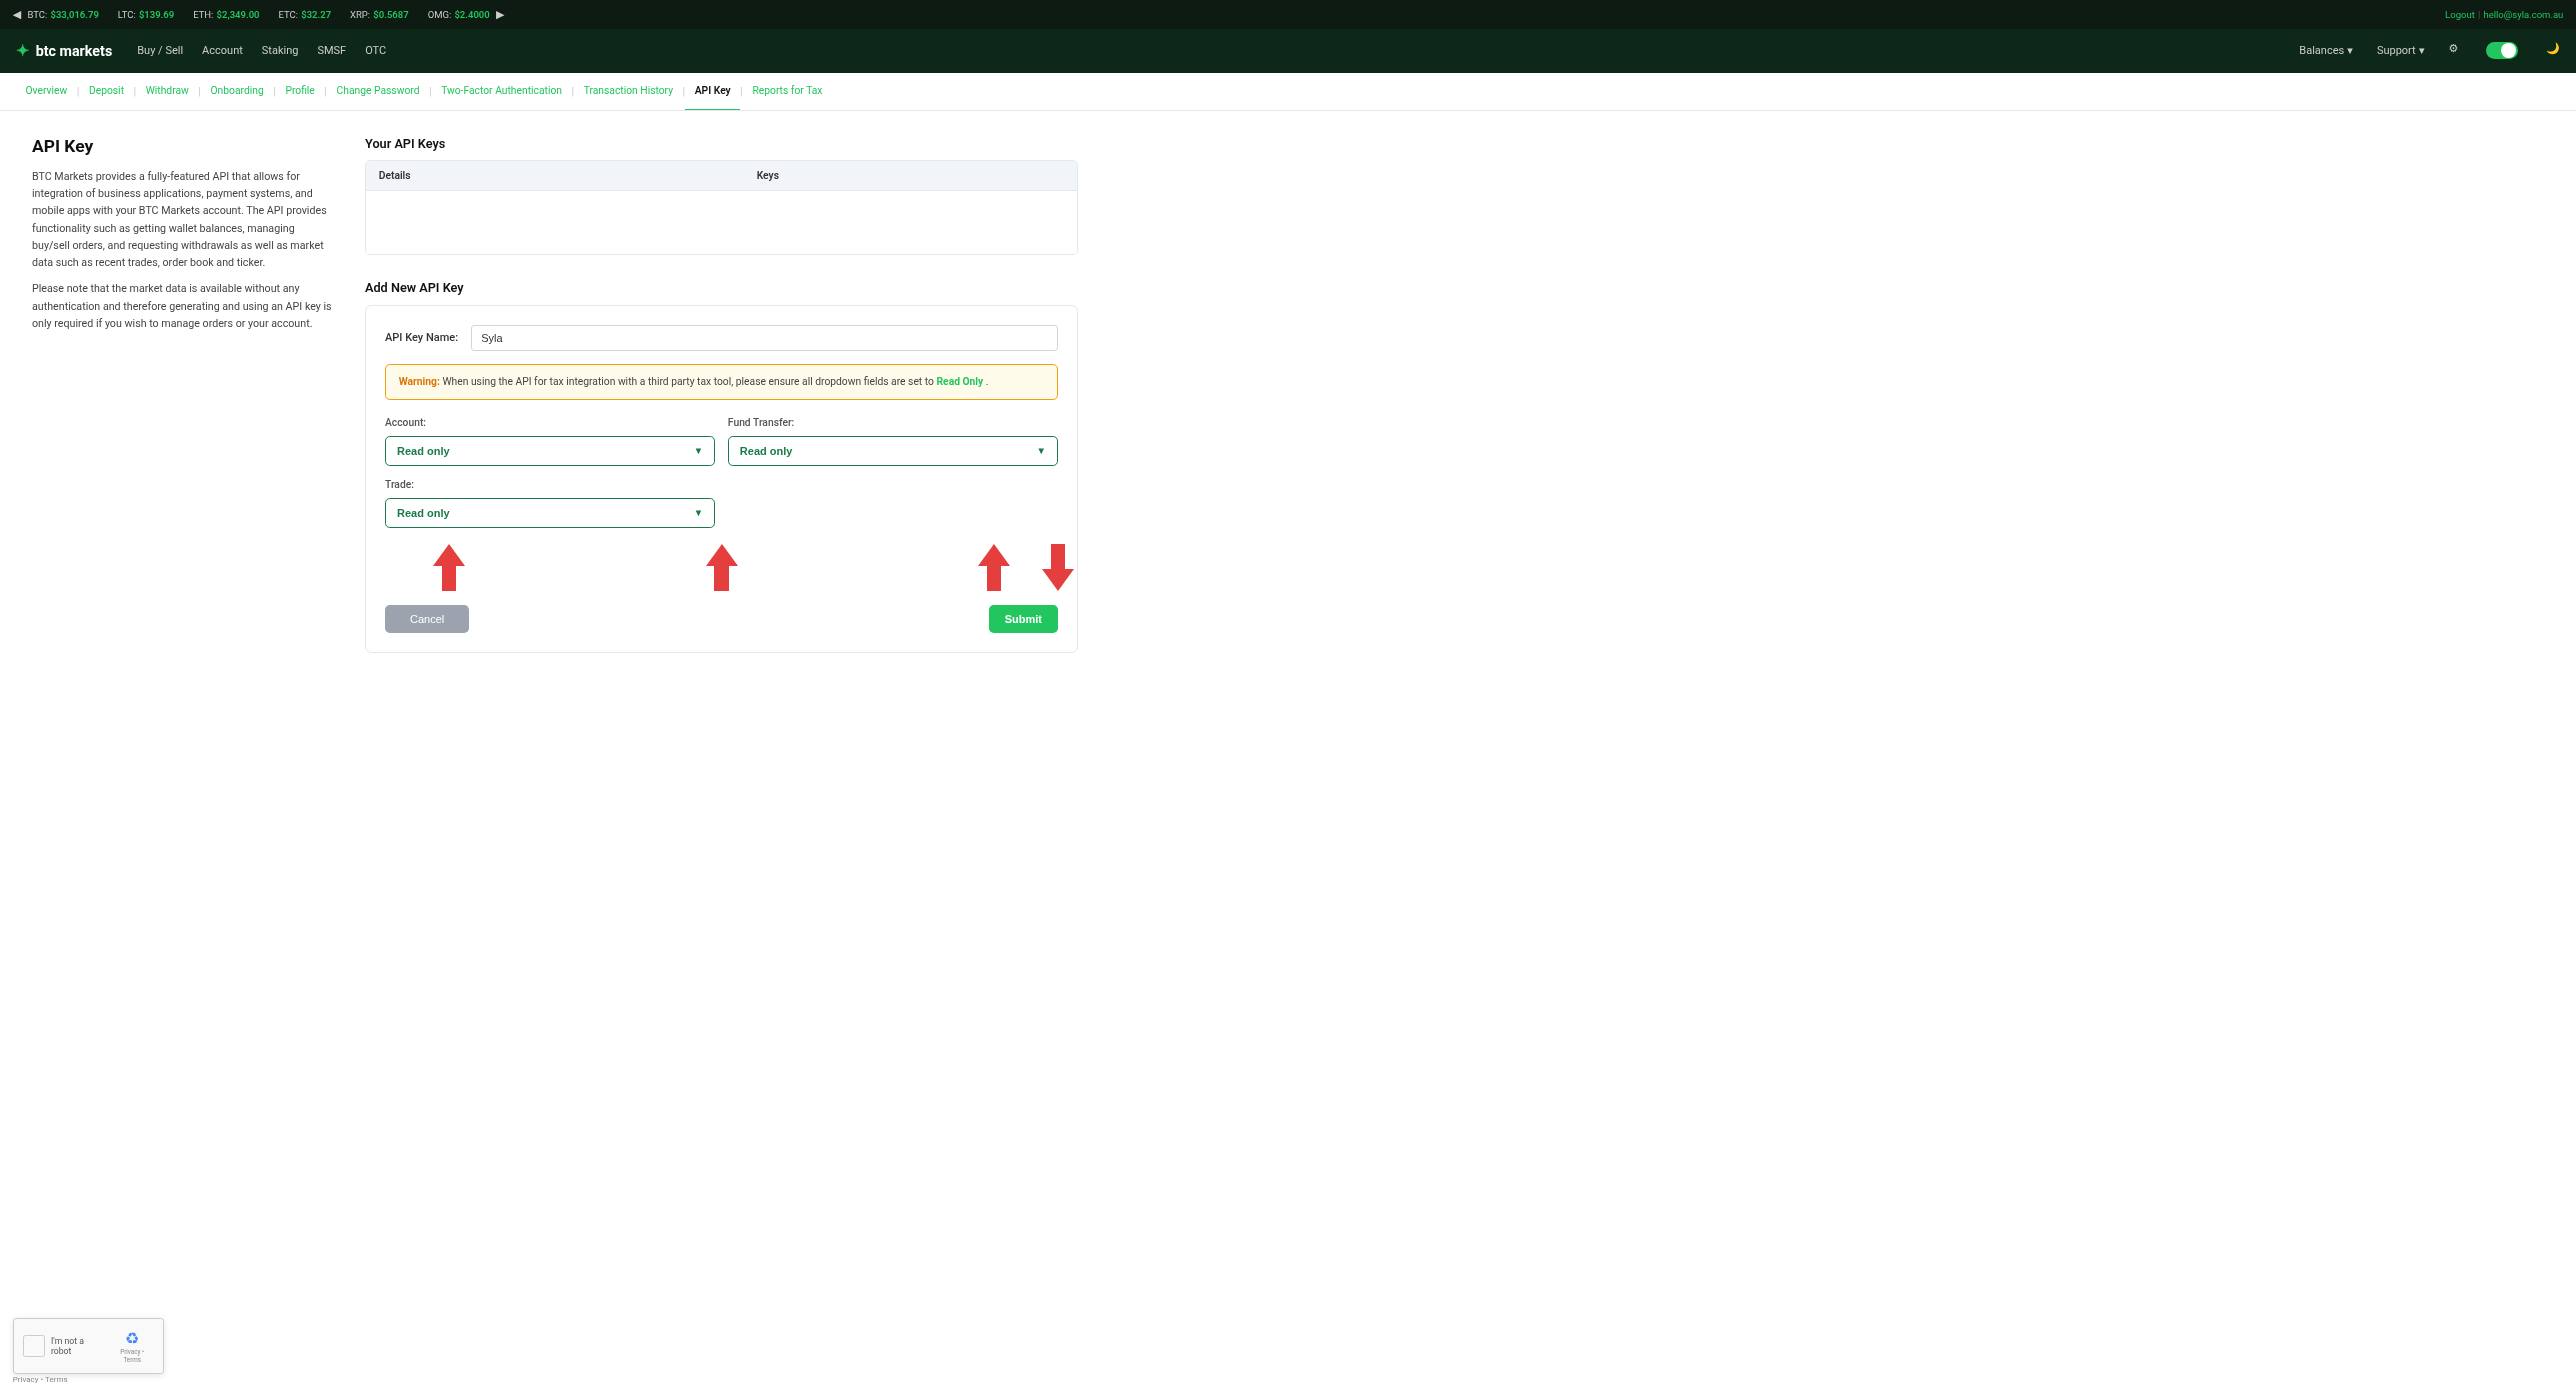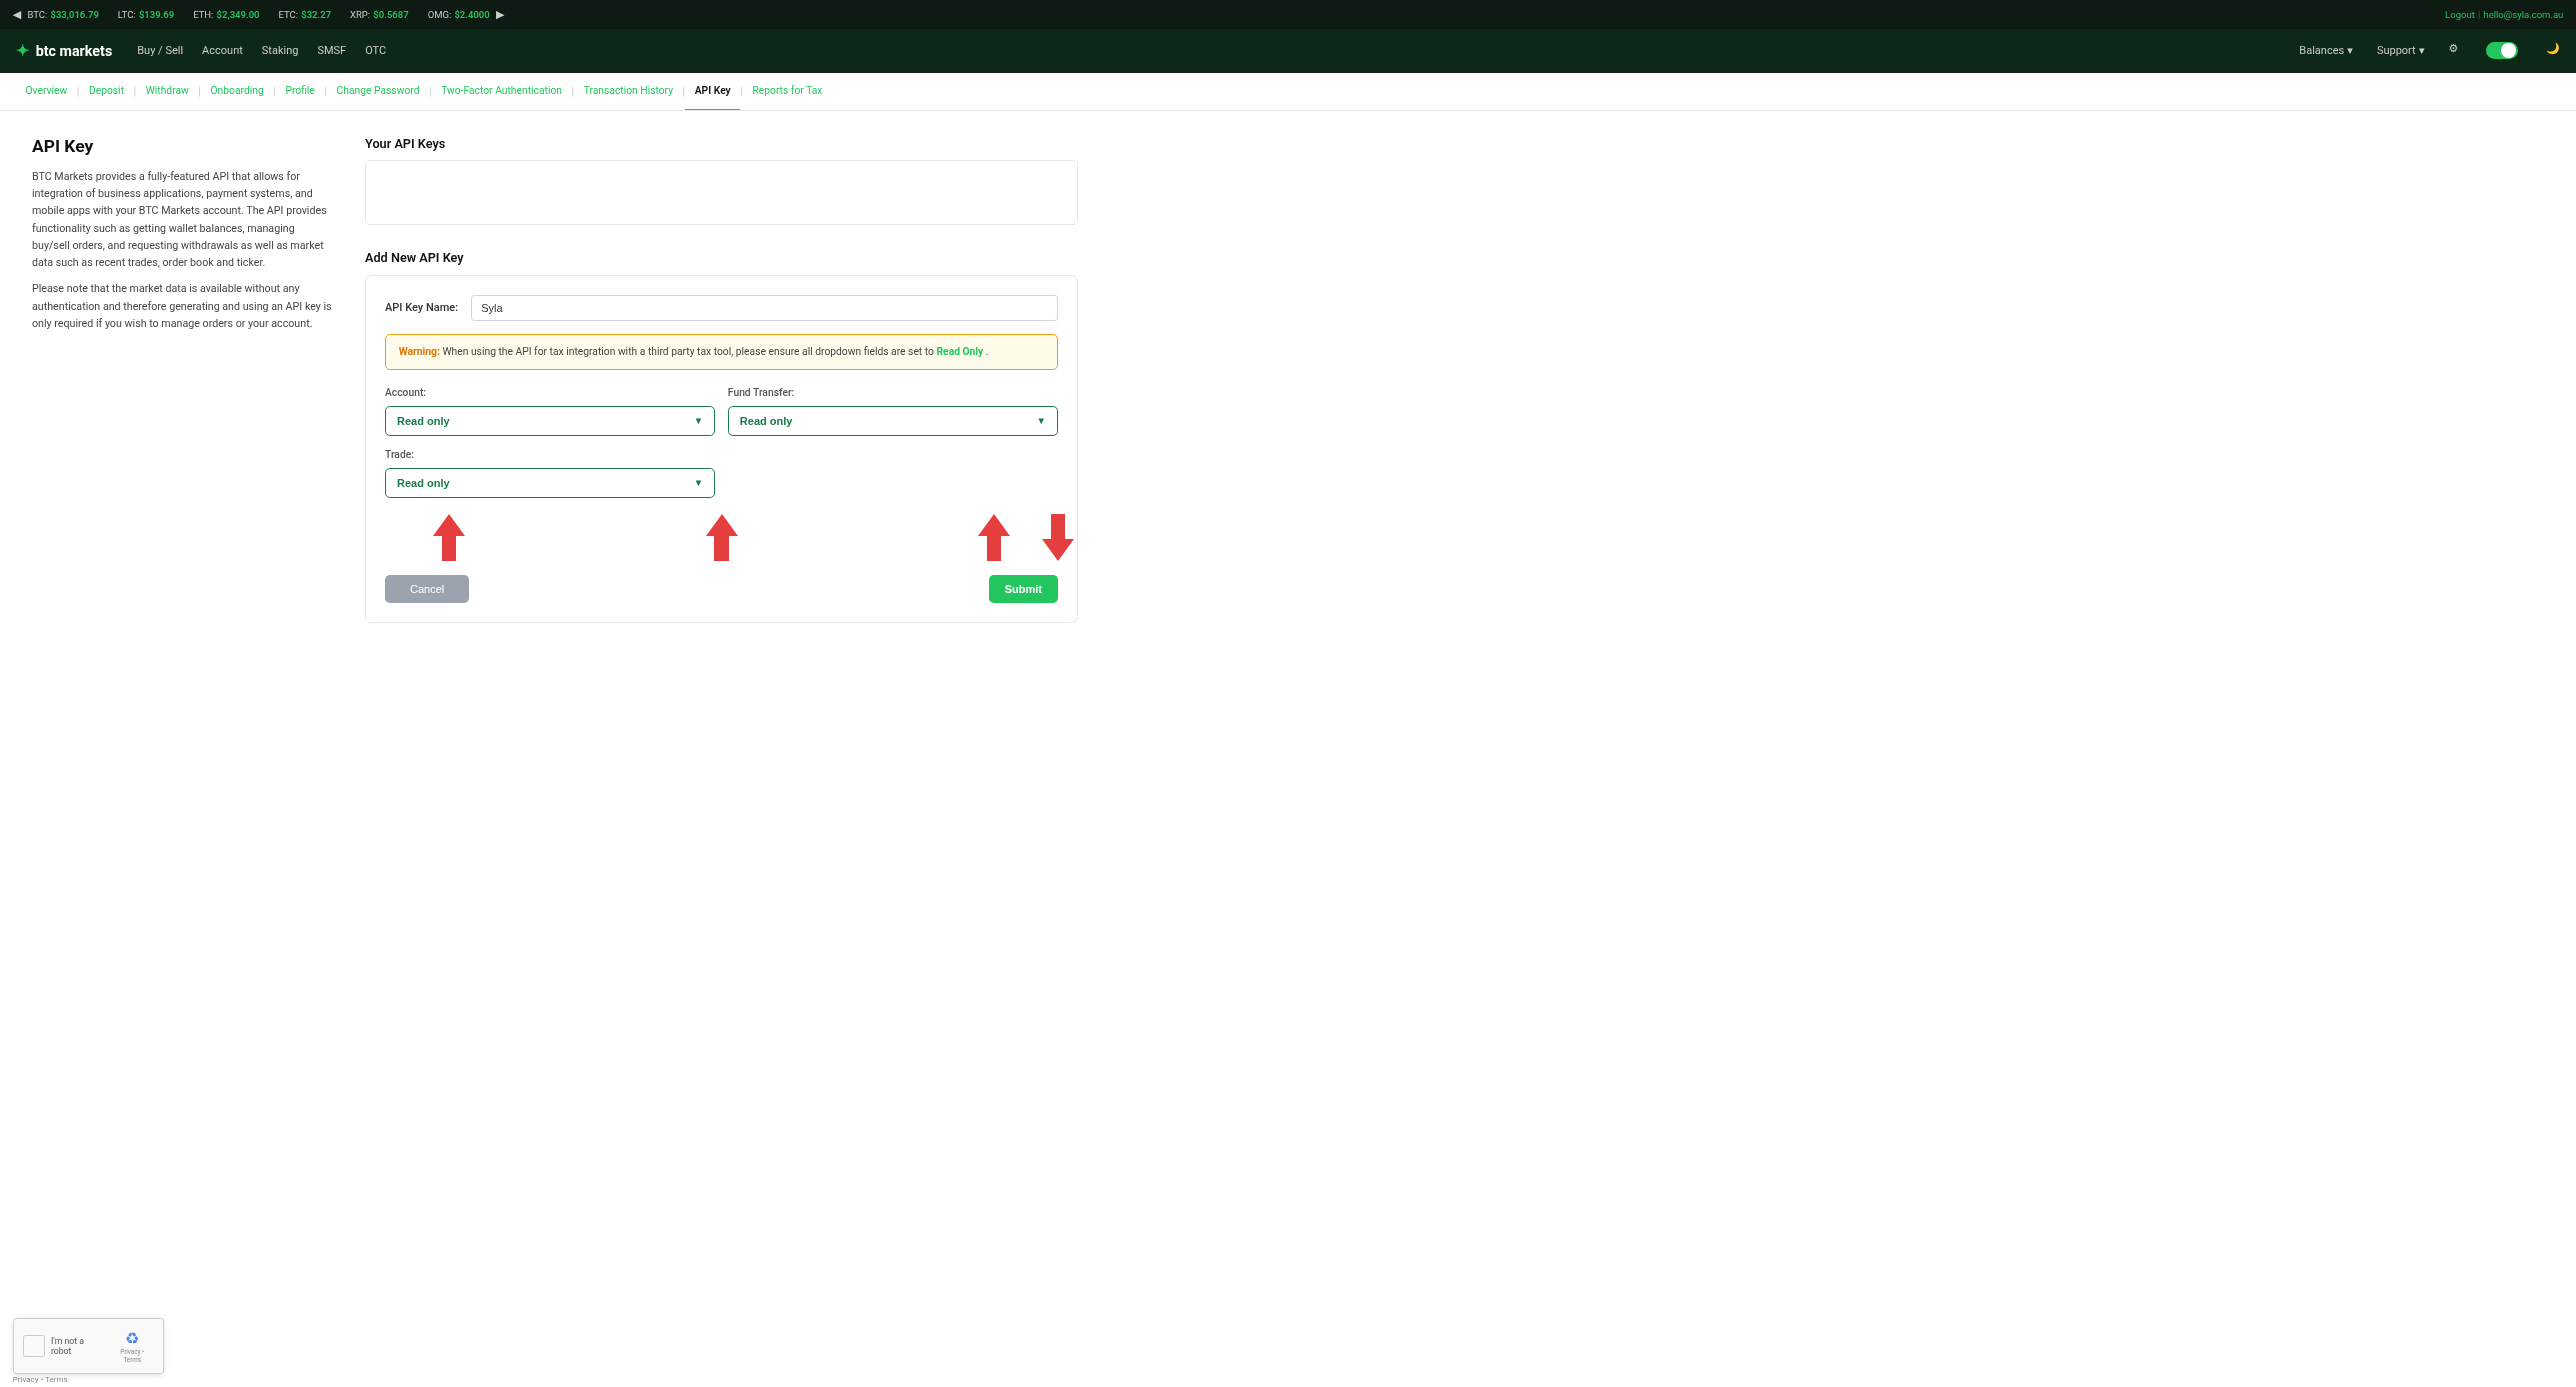--- a/index.html
+++ b/index.html
@@ -327,20 +327,25 @@
   <div class="left-panel">
     <h1 class="page-title">API Key</h1>
     <p class="description">BTC Markets provides a fully-featured API that allows for integration of business applications, payment systems, and mobile apps with your BTC Markets account. The API provides functionality such as getting wallet balances, managing buy/sell orders, and requesting withdrawals as well as market data such as recent trades, order book and ticker.</p>
     <p class="description">Please note that the market data is available without any authentication and therefore generating and using an API key is only required if you wish to manage orders or your account.</p>
   </div>
 
   <div class="right-panel">
 
     <div class="section-title">Your API Keys</div>
     <div class="api-keys-table">
+      <div class="table-header">
+        <div class="table-header-cell">Details</div>
+        <div class="table-header-cell">Keys</div>
+        <div class="table-header-cell"></div>
+      </div>
       <div class="table-body"></div>
     </div>
 
     <div class="add-api-section">
       <div class="section-title">Add New API Key</div>
       <div class="api-form-box">
 
         <div class="form-row">
           <label class="form-label">API Key Name:</label>
           <input class="form-input" type="text" value="Syla" style="">

